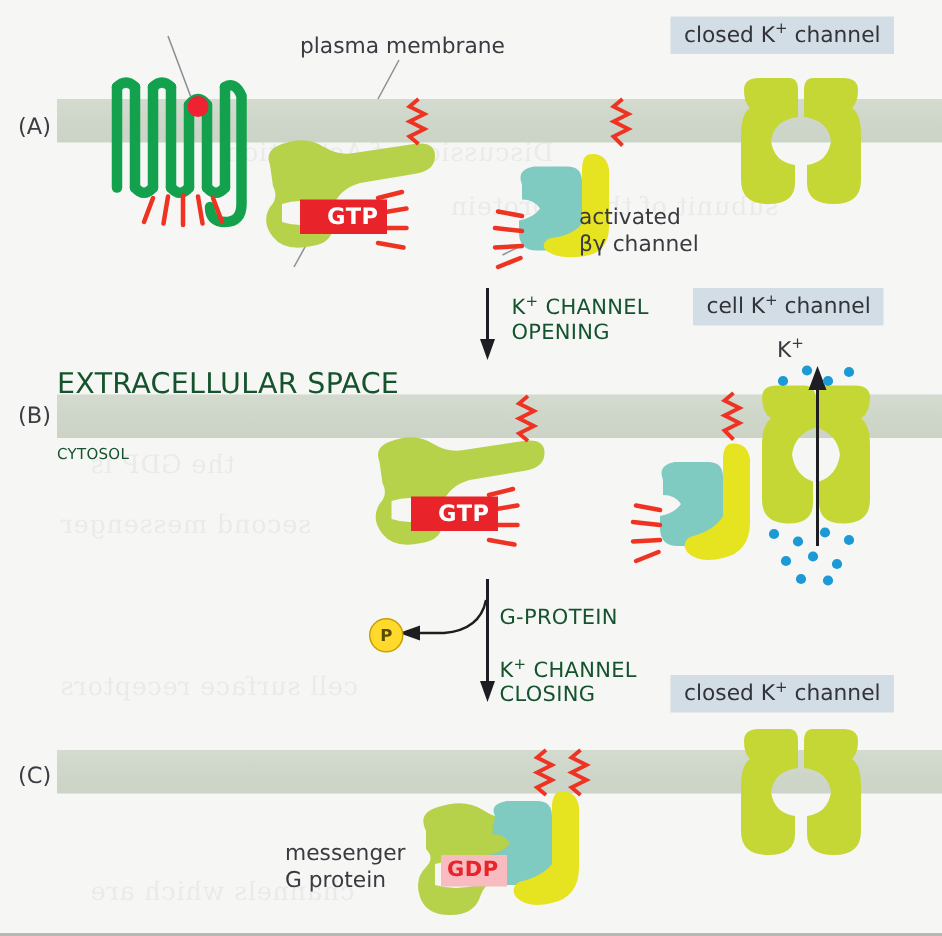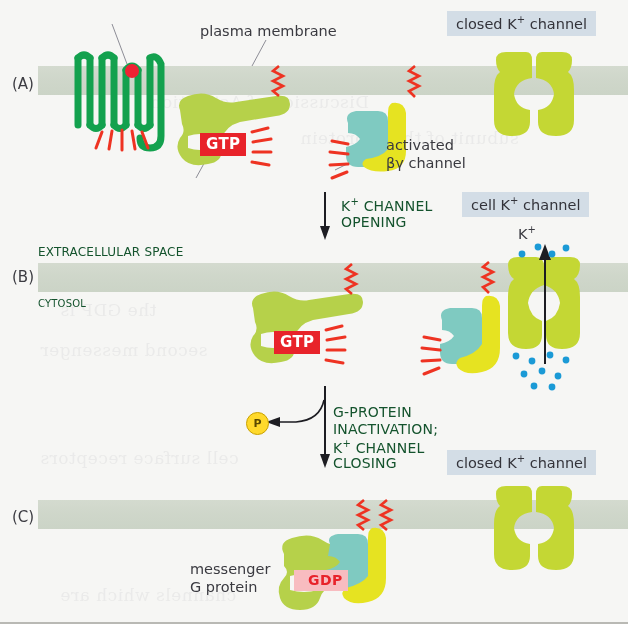--- a/index.html
+++ b/index.html
@@ -72,31 +72,31 @@
   .sup { font-size: 10px; vertical-align: super; }
 
   
   .gtp {
     position: absolute;
     background: #e8232a;
     color: #ffffff;
     font-size: 15px;
     font-weight: bold;
     letter-spacing: .4px;
-    padding: 2px 6px 3px 6px;
+    padding: 2px 6px 3px 18px;
     z-index: 6;
   }
   .gdp {
     position: absolute;
     background: #f8bcc0;
     color: #e8232a;
     font-size: 14px;
     font-weight: bold;
     letter-spacing: .4px;
-    padding: 2px 5px 3px 14px;
+    padding: 2px 5px 3px 4px;
     z-index: 6;
   }
 
   .phos {
     position: absolute;
     width: 21px; height: 21px;
     border-radius: 50%;
     background: #ffd92b;
     border: 1px solid #c9a100;
     color: #5a4a00;
@@ -219,21 +219,21 @@
   </svg>
   <div class="lbl-caps" style="left:341px; top:196px;">
     <span>K</span><span class="sup">+</span><span> CHANNEL</span>
   </div>
   <div class="lbl-caps" style="left:341px; top:214px;">OPENING</div>
 
   <div class="chip" style="left:462px; top:192px;">
     <span>cell K</span><span class="sup">+</span><span> channel</span>
   </div>
 
-  <div class="lbl-caps" style="left:38px; top:245px; font-size:12px;">EXTRACELLULAR SPACE</div>
+  <div class="lbl-caps" style="left:38px; top:245px; font-size:19px;">EXTRACELLULAR SPACE</div>
 
   <div class="membrane" style="left:38px; top:263px; width:590px; height:29px;"></div>
 
   <div class="panel-letter" style="left:12px; top:268px;">(B)</div>
 
   <div class="lbl-caps" style="left:38px; top:298px; font-size:10px;">CYTOSOL</div>
 
   <div class="lbl" style="left:518px; top:224px;">
     <span>K</span><span class="sup">+</span>
   </div>
@@ -313,21 +313,20 @@
     <path d="M9,82 L4,68 L14,68 Z" fill="#1d1d22"></path>
   </svg>
 
   <svg class="abs" style="left:250px; top:398px;" width="80" height="40">
     <path d="M74,2 Q70,22 46,24 L26,24" fill="none" stroke="#1d1d22" stroke-width="1.6"></path>
     <path d="M16,24 L30,19 L30,29 Z" fill="#1d1d22"></path>
   </svg>
   <div class="phos" style="left:246px; top:412px;">P</div>
 
   <div class="lbl-caps" style="left:333px; top:404px;">G-PROTEIN</div>
-  <div class="lbl-caps" style="left:333px; top:421px;">INACTIVATION;</div>
   <div class="lbl-caps" style="left:333px; top:438px;">
     <span>K</span><span class="sup">+</span><span> CHANNEL</span>
   </div>
   <div class="lbl-caps" style="left:333px; top:455px;">CLOSING</div>
 
   <div class="chip" style="left:447px; top:450px;">
     <span>closed K</span><span class="sup">+</span><span> channel</span>
   </div>
 
   <div class="membrane" style="left:38px; top:500px; width:590px; height:29px;"></div>

